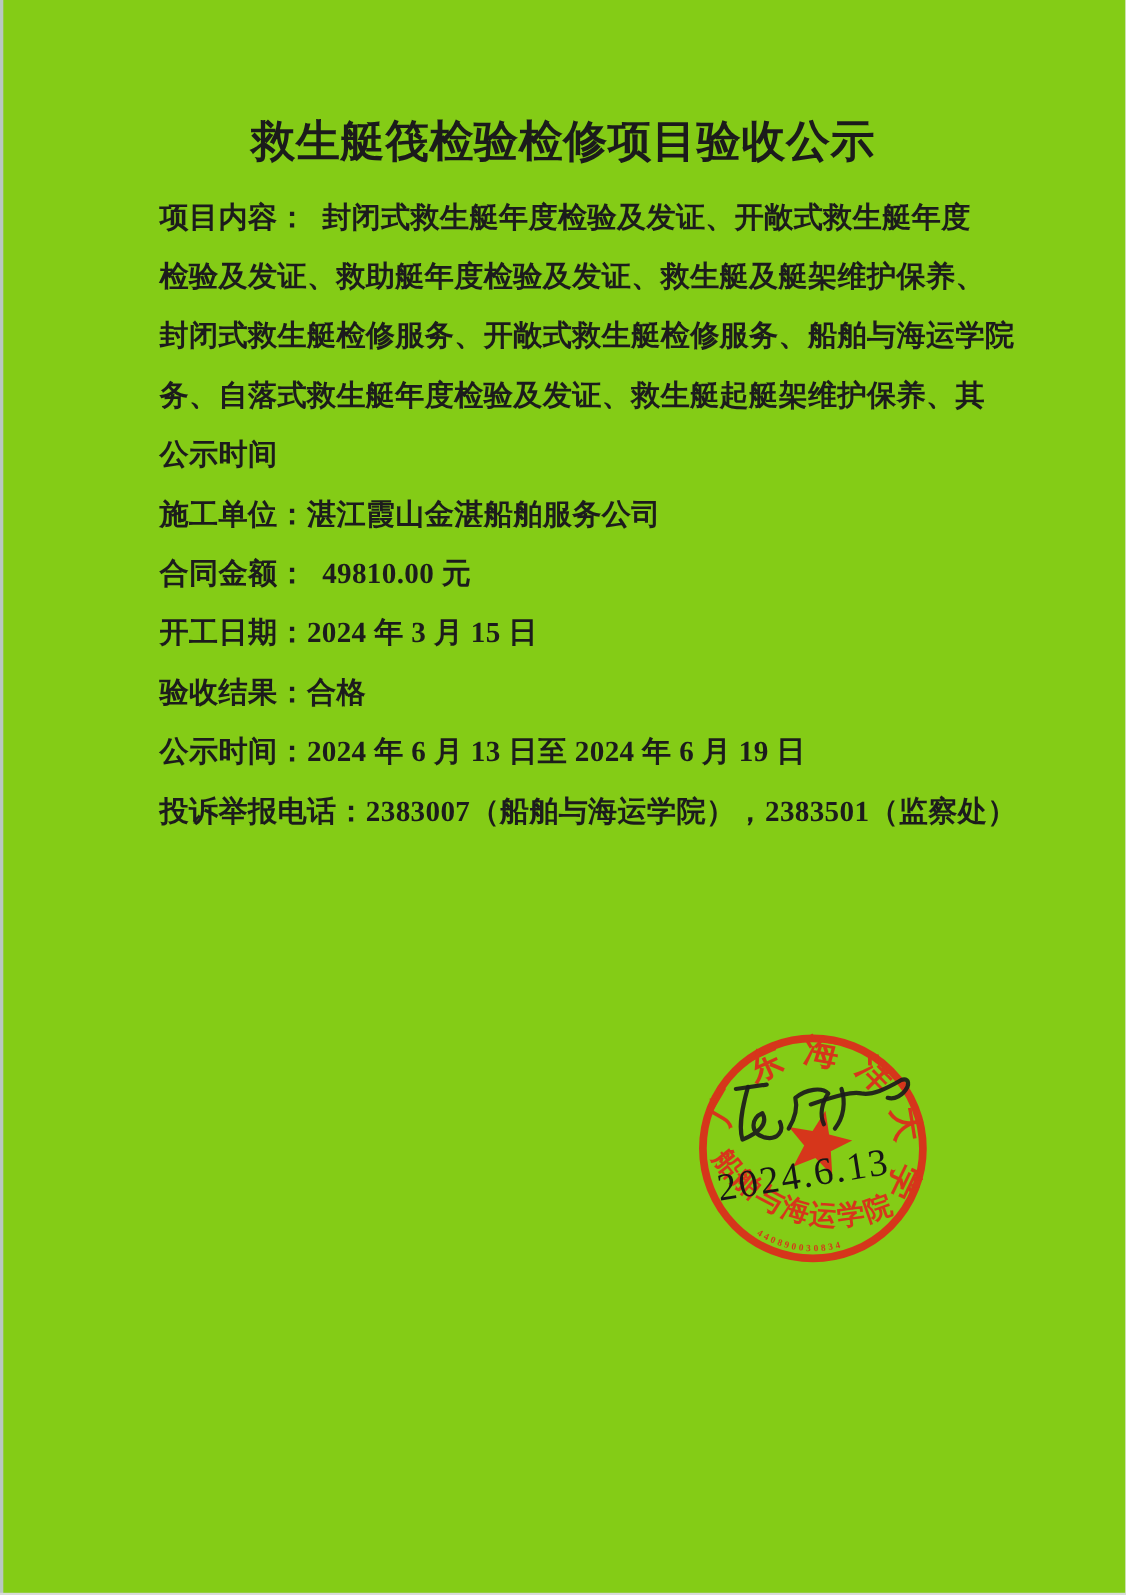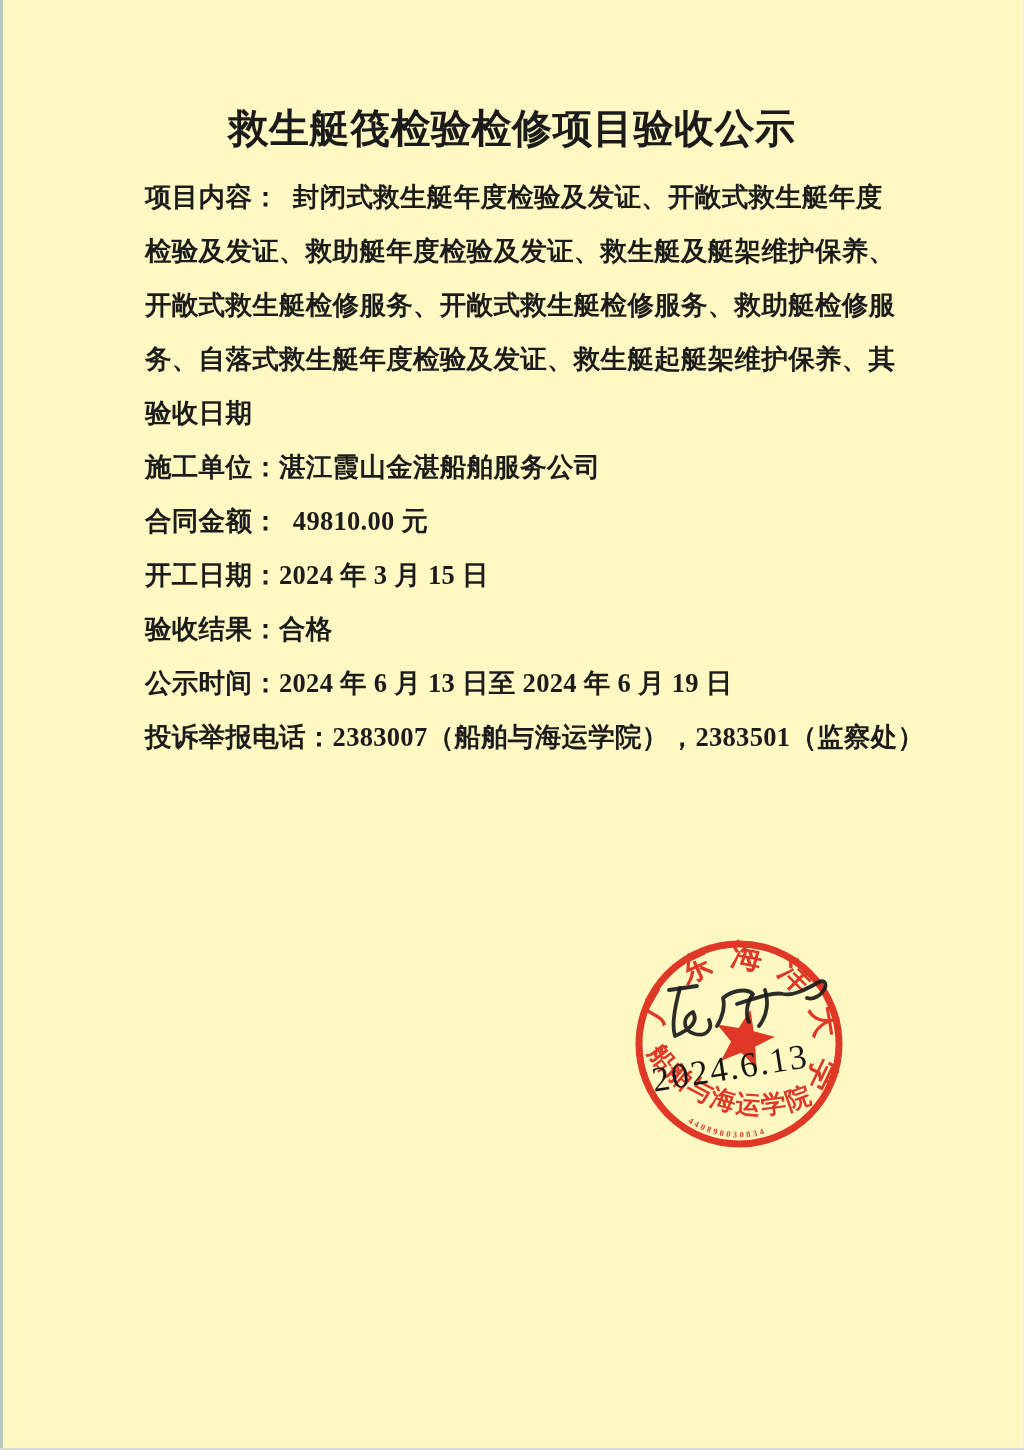--- a/index.html
+++ b/index.html
@@ -1,19 +1,19 @@
 <!DOCTYPE html>
 <html><head>
 <meta charset="utf-8">
 <style>
   html,body { margin:0; padding:0; background:#ffffff; }
   .page {
     position:relative;
     width:1024px; height:1450px;
-    background:#fef9c3;
+    background:#84cc16;
     font-family:"Liberation Serif","DejaVu Serif",serif;
     color:#1e1e1e;
     overflow:hidden;
   }
   .edge-left  { position:absolute; left:0; top:0; width:3px; height:100%; background:#b9c7c1; }
   .edge-right { position:absolute; right:0; top:0; width:1px; height:100%; background:#ececec; }
   .edge-bottom{ position:absolute; left:0; bottom:0; width:100%; height:2px; background:#d8dbd9; }
 
   .doc-title {
     position:absolute; top:101px; left:0; width:100%;
@@ -57,23 +57,23 @@
 <div class="page">
   <div class="edge-left"></div>
   <div class="edge-right"></div>
   <div class="edge-bottom"></div>
 
   <h1 class="doc-title">救生艇筏检验检修项目验收公示</h1>
 
   <div class="body-lines">
     <div class="line">项目内容：  封闭式救生艇年度检验及发证、开敞式救生艇年度</div>
     <div class="line">检验及发证、救助艇年度检验及发证、救生艇及艇架维护保养、</div>
-    <div class="line">开敞式救生艇检修服务、开敞式救生艇检修服务、救助艇检修服</div>
+    <div class="line">封闭式救生艇检修服务、开敞式救生艇检修服务、船舶与海运学院</div>
     <div class="line">务、自落式救生艇年度检验及发证、救生艇起艇架维护保养、其</div>
-    <div class="line">验收日期</div>
+    <div class="line">公示时间</div>
     <div class="line">施工单位：湛江霞山金湛船舶服务公司</div>
     <div class="line">合同金额：  49810.00 元</div>
     <div class="line">开工日期：2024 年 3 月 15 日</div>
     <div class="line">验收结果：合格</div>
     <div class="line">公示时间：2024 年 6 月 13 日至 2024 年 6 月 19 日</div>
     <div class="line">投诉举报电话：2383007（船舶与海运学院），2383501（监察处）</div>
   </div>
 
   <div class="seal-wrap">
     <svg width="212" height="216" viewBox="0 0 212 216">

